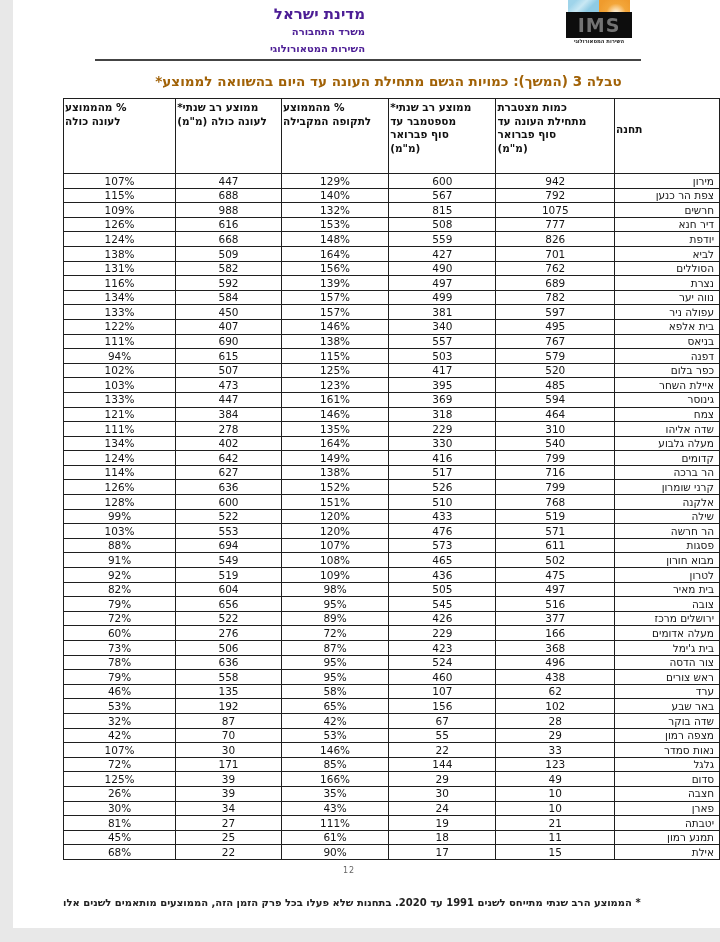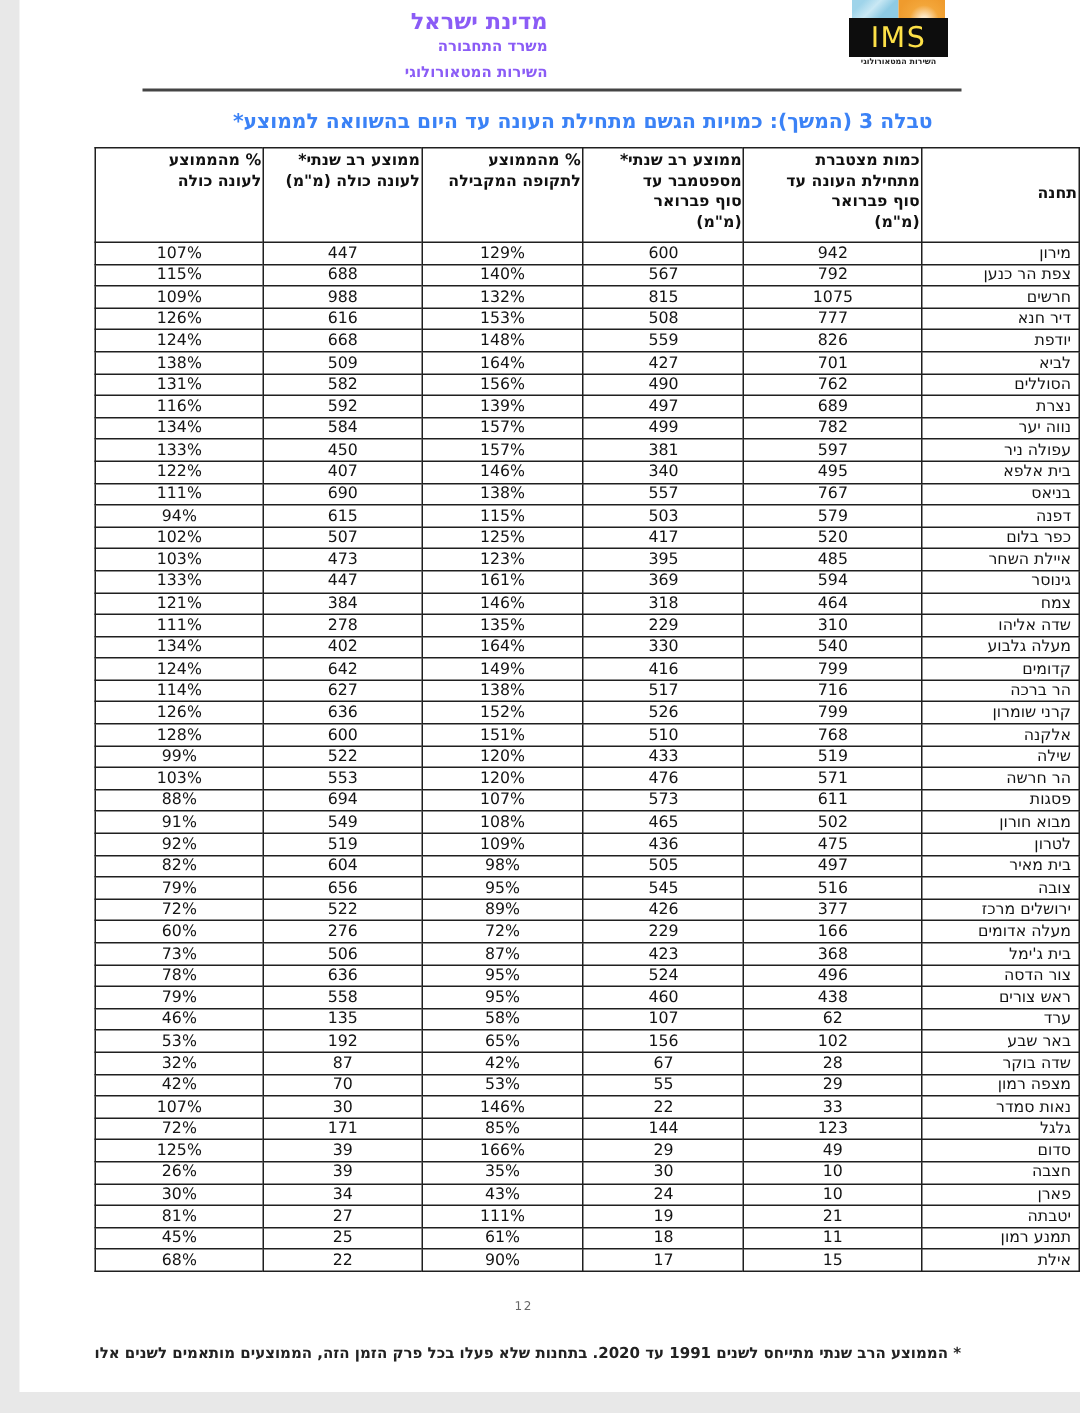--- a/index.html
+++ b/index.html
@@ -9,59 +9,59 @@
     font-family:"DejaVu Sans", sans-serif;
     overflow:hidden;
   }
   .page{
     position:absolute;left:13px;top:0;width:707px;height:928px;
     background:#ffffff;
   }
   
   .ministry-block{
     position:absolute;top:5px;left:180px;width:172px;
-    direction:rtl;text-align:right;color:#8b5cf6;
+    direction:rtl;text-align:right;color:#4c1d95;
   }
   .ministry-block .l1{font-size:15px;font-weight:bold;line-height:18px;}
   .ministry-block .l2,.ministry-block .l3{font-size:10px;font-weight:bold;line-height:17px;}
   .logo{
     position:absolute;top:0;left:553px;width:66px;
   }
   .logo-squares{display:flex;height:12px;width:62px;margin-left:2px;}
   .logo-sky{flex:1;background:linear-gradient(135deg,#9fd4ea 20%,#c9e8f4 45%,#8ecbe4 70%);}
   .logo-sun{flex:1;background:radial-gradient(circle at 55% 110%,#fde9c8 10%,#f3a63a 45%,#ef9b2d 80%);}
   .logo-band{
-    width:66px;height:26px;background:#0d0d0d;color:#fde047;
+    width:66px;height:26px;background:#0d0d0d;color:#737373;
     display:flex;align-items:center;justify-content:center;
-    font-weight:normal;font-size:19px;letter-spacing:1px;line-height:1;
+    font-weight:bold;font-size:19px;letter-spacing:1px;line-height:1;
   }
   .logo-tagline{
     width:80px;margin-left:-7px;text-align:center;
     font-size:8px;color:#222;transform:scale(0.66);transform-origin:center top;
     direction:rtl;white-space:nowrap;font-weight:bold;
   }
   .head-rule{
     position:absolute;top:59px;left:82px;width:546px;height:2px;background:#444;
   }
   
   .doc-title{
     position:absolute;top:73px;left:50px;width:651px;
     direction:rtl;text-align:center;
-    font-size:13.5px;font-weight:bold;color:#3b82f6;
+    font-size:13.5px;font-weight:bold;color:#a16207;
   }
   
   table.rain{
     position:absolute;top:98px;left:50px;
     border-collapse:collapse;table-layout:fixed;direction:rtl;
     font-family:"DejaVu Sans", sans-serif;
   }
   table.rain th,table.rain td{border:1px solid #1f1f1f;}
   table.rain thead th{
     height:60px;font-size:10.5px;font-weight:bold;color:#111;
-    vertical-align:top;padding:2px 1px 0 1px;text-align:right;
+    vertical-align:top;padding:2px 1px 12px 1px;text-align:left;
     white-space:pre-line;line-height:1.3;
   }
   table.rain thead th.c0{vertical-align:middle;padding-top:0;}
   table.rain td{
     height:13.6px;font-size:10.5px;color:#141414;text-align:center;
     padding:0;line-height:1;vertical-align:middle;
   }
   table.rain td.c0{text-align:right;padding-left:2px;padding-right:5px;white-space:nowrap;overflow:hidden;}
   .c0{width:98px;}
   .c1{width:118px;}

